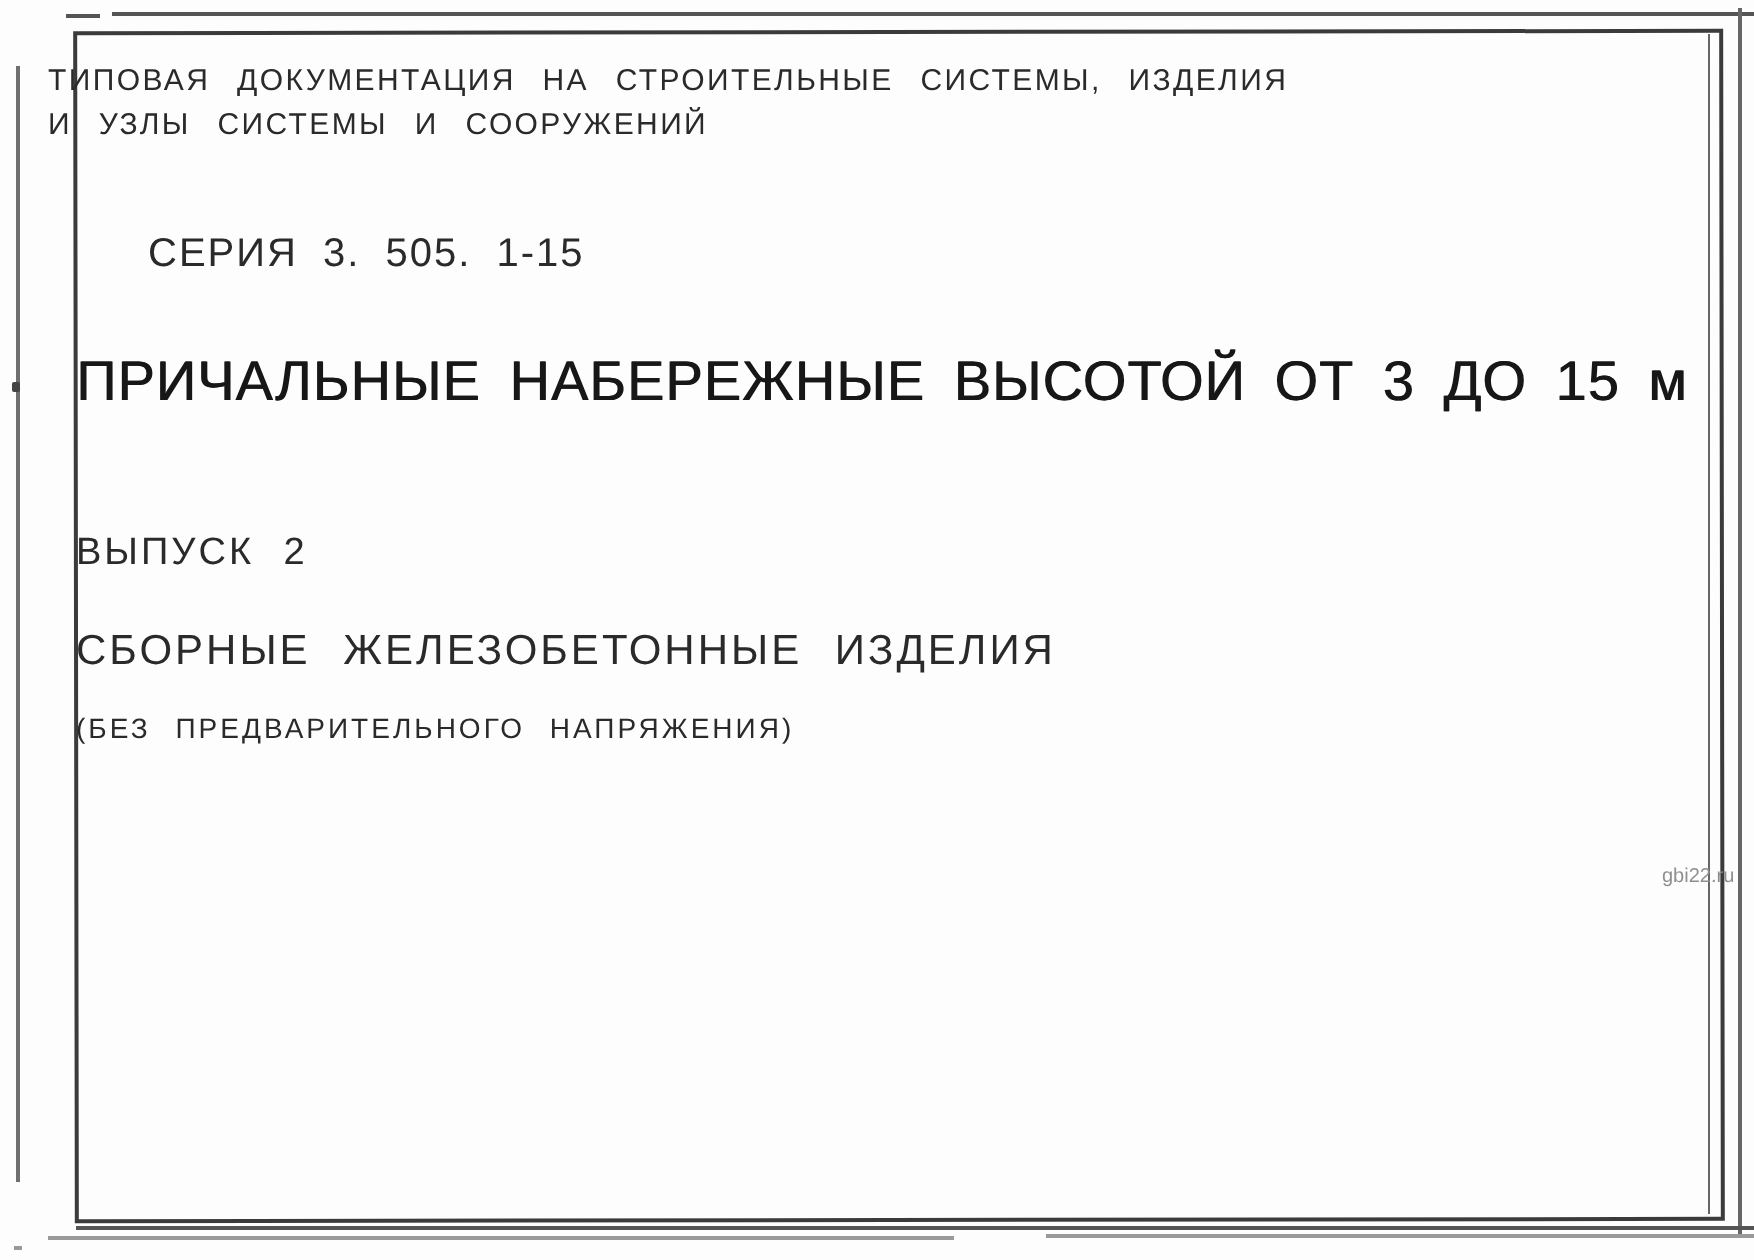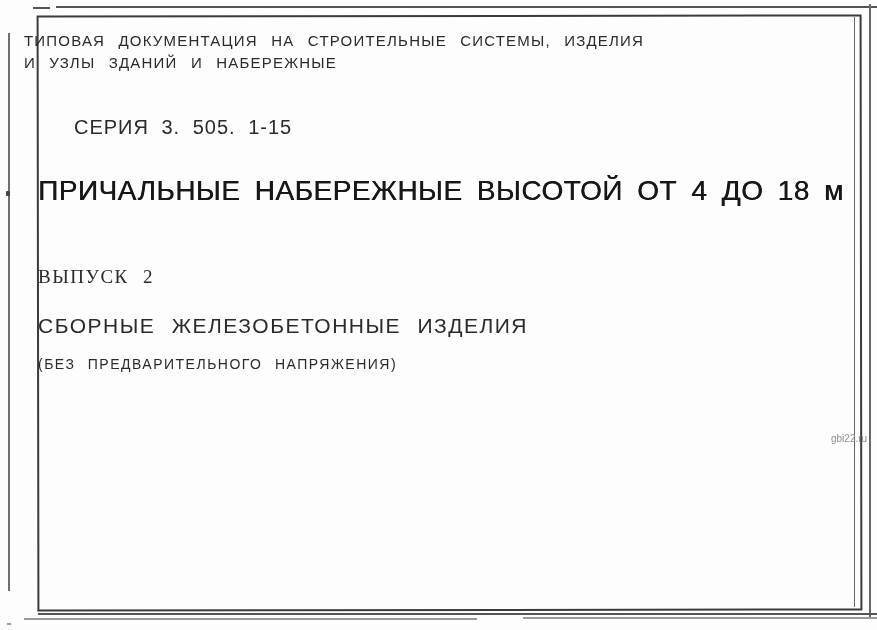--- a/index.html
+++ b/index.html
@@ -33,21 +33,21 @@
   .outer-bottom-b2{left:523px; top:617px; width:354px; height:2px;}
   .corner-speck{left:7px; top:623px; width:4px; height:2px; background:var(--faint-line);}
   
   .textblock{position:absolute; left:38px; width:824px; text-align:left; white-space:nowrap;}
   .header{top:30px; font-size:15px; line-height:22px; letter-spacing:1.2px; word-spacing:8px;
           transform:translateX(-14px);}
   .series{top:116px; font-size:20px; letter-spacing:1px; word-spacing:6px;
           transform:translateX(36px);}
   .title{top:175px; font-size:28px; letter-spacing:0.5px; word-spacing:6px;
          color:var(--title-ink); text-shadow:0.4px 0 currentColor;}
-  .issue{top:266px; font-size:19px; letter-spacing:1.5px; word-spacing:8px;font-family:Liberation Serif, serif;}
+  .issue{top:266px; font-size:19px; letter-spacing:1.5px; word-spacing:8px;}
   .subtitle{top:314px; font-size:21px; letter-spacing:1.5px; word-spacing:9px;}
   .subtitle-note{top:356px; font-size:14px; letter-spacing:1.5px; word-spacing:7px;}
   .watermark{
     position:absolute; left:831px; top:433px; z-index:3;
     font-size:10px; color:var(--watermark); letter-spacing:0;
   }
 </style>
 </head>
 <body>
 
@@ -60,24 +60,24 @@
   <div class="line outer-right"></div>
   <div class="line dark outer-bottom-a"></div>
   <div class="line faint outer-bottom-b1"></div>
   <div class="line faint outer-bottom-b2"></div>
   <div class="line corner-speck"></div>
   <div class="frame"></div>
   <div class="line inner-right-double"></div>
 
   <div class="textblock header">
     <div>ТИПОВАЯ ДОКУМЕНТАЦИЯ НА СТРОИТЕЛЬНЫЕ СИСТЕМЫ, ИЗДЕЛИЯ</div>
-    <div>И УЗЛЫ ЗДАНИЙ И НАБЕРЕЖНЫЕ</div>
+    <div>И УЗЛЫ СИСТЕМЫ И СООРУЖЕНИЙ</div>
   </div>
 
   <div class="textblock series">СЕРИЯ 3. 505. 1-15</div>
-  <div class="textblock title">ПРИЧАЛЬНЫЕ НАБЕРЕЖНЫЕ ВЫСОТОЙ ОТ 4 ДО 18 м</div>
+  <div class="textblock title">ПРИЧАЛЬНЫЕ НАБЕРЕЖНЫЕ ВЫСОТОЙ ОТ 3 ДО 15 м</div>
   <div class="textblock issue">ВЫПУСК 2</div>
   <div class="textblock subtitle">СБОРНЫЕ ЖЕЛЕЗОБЕТОННЫЕ ИЗДЕЛИЯ</div>
   <div class="textblock subtitle-note">(БЕЗ ПРЕДВАРИТЕЛЬНОГО НАПРЯЖЕНИЯ)</div>
 
   <div class="watermark">gbi22.ru</div>
 
 </div>
 
 </body></html>

